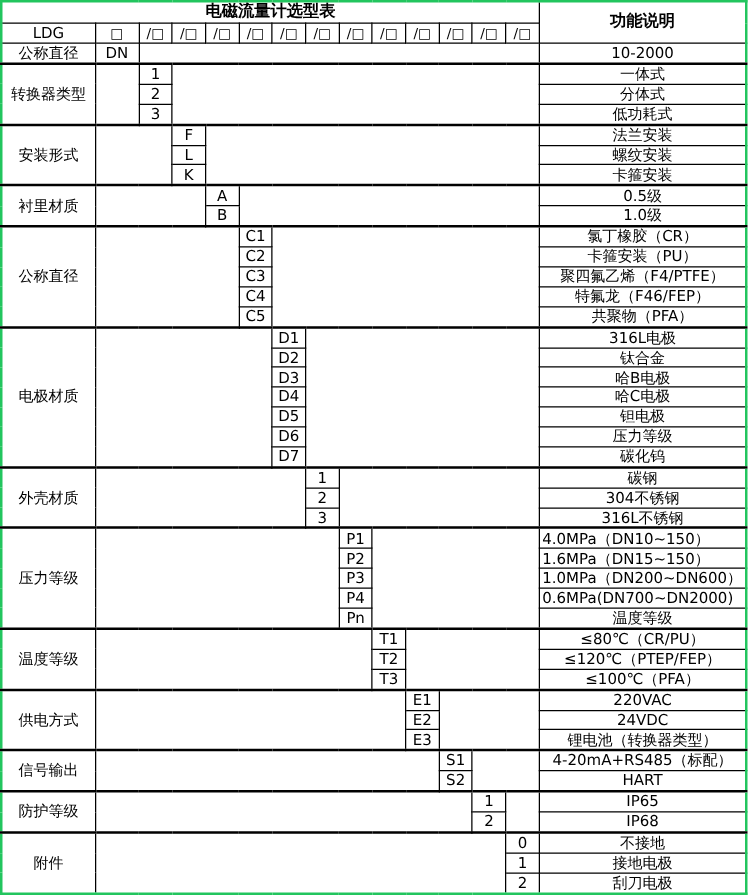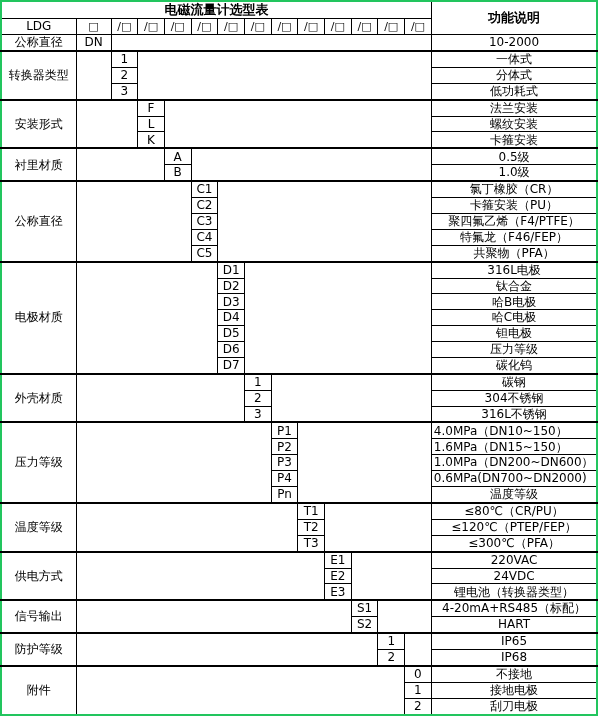--- a/index.html
+++ b/index.html
@@ -228,21 +228,21 @@
     <td>T1</td>
     <td rowspan="3" colspan="4"></td>
     <td class="desc-cell">≤80℃（CR/PU）</td>
   </tr>
   <tr>
     <td>T2</td>
     <td class="desc-cell">≤120℃（PTEP/FEP）</td>
   </tr>
   <tr>
     <td>T3</td>
-    <td class="desc-cell">≤300℃（PFA）</td>
+    <td class="desc-cell">≤100℃（PFA）</td>
   </tr>
 
   <tr class="gb">
     <td rowspan="3">供电方式</td>
     <td rowspan="3" colspan="9"></td>
     <td>E1</td>
     <td rowspan="3" colspan="3"></td>
     <td class="desc-cell">220VAC</td>
   </tr>
   <tr>

